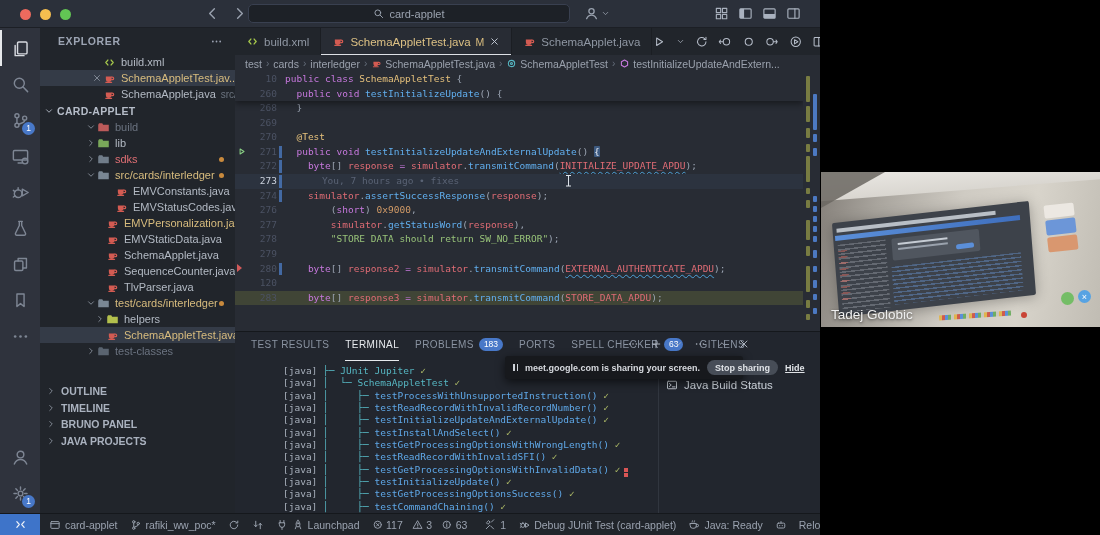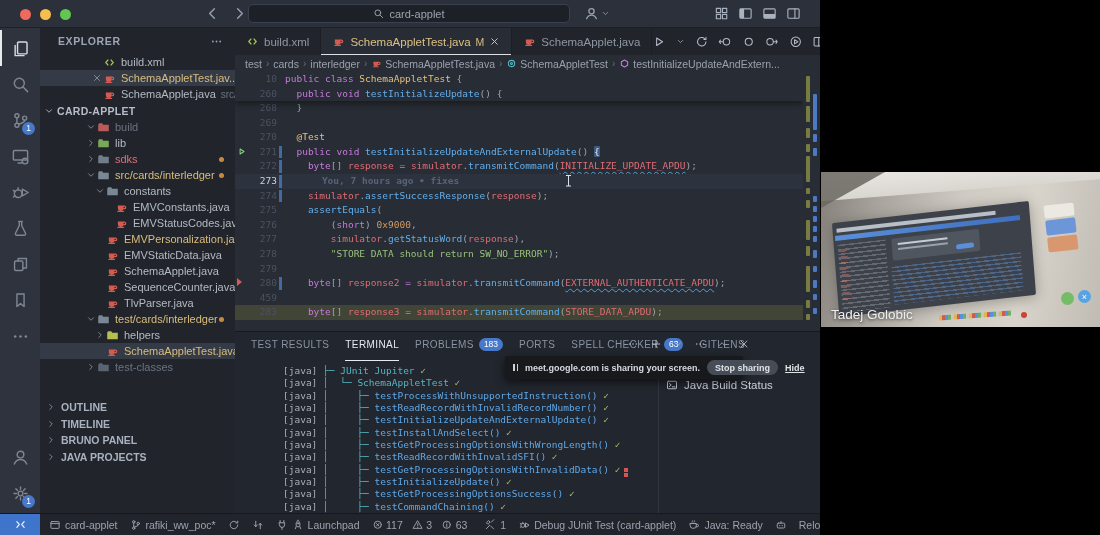--- a/index.html
+++ b/index.html
@@ -72,21 +72,21 @@
   .cl .num { position:absolute; left:8px; width:34px; text-align:right; color:#4b5263; }
   .cl.cur { background:#2c333f; }
   .cl.cur .num { color:#ccd2dd; }
   .cl.match { background:rgba(130,135,60,.28); }
   .cl .marker { position:absolute; left:2px; top:2px; }
   .gb { position:absolute; left:44px; top:1px; bottom:1px; width:2.5px; background:#4f83d1; opacity:.7; }
   .tk-kw{color:#c678dd} .tk-fn{color:#61afef} .tk-cls{color:#e5c07b} .tk-ann{color:#e5c07b} .tk-str{color:#98c379}
   .tk-num{color:#d19a66} .tk-var{color:#e06c75} .tk-pun{color:#9ba4b2} .tk-op{color:#c678dd}
   .sq { text-decoration:underline; text-decoration-style:wavy; text-decoration-color:#4da2d8; text-decoration-thickness:1px; text-underline-offset:2px; }
   .tk-brace { background:#3d5a80; color:#e8edf5; border-radius:1px; }
-  .blame { color:#5a6375; padding-left:14px;font-weight:bold; }
+  .blame { color:#5a6375; padding-left:14px; }
   .caret { display:inline-block; width:1.5px; height:10px; background:#7fb3f2; vertical-align:-1.5px; }
   .redmark { width:0; height:0; border-left:5px solid #d25a5a; border-top:4px solid transparent; border-bottom:4px solid transparent; }
   .sticky { position:absolute; left:0; right:17px; top:0; background:#282c34; box-shadow:0 3px 6px rgba(0,0,0,.4); }
   .sticky .cl { height:14.5px; line-height:14.5px; }
   .minimap { position:absolute; right:0; top:0; bottom:0; width:17px; background:#282c34; }
   .mm { position:absolute; width:4px; border-radius:1px; }
   .ibeam { position:absolute; left:330px; top:103px; width:7px; height:12px; z-index:5; }
   .ibeam::before { content:''; position:absolute; left:3px; top:1px; bottom:1px; width:1.2px; background:#dde3ea; }
   .ibeam::after { content:''; position:absolute; left:1px; right:1px; top:0; height:1.2px; background:#dde3ea; box-shadow:0 10.5px 0 #dde3ea; }
 
@@ -402,33 +402,20 @@
                 </svg>
               </span>
               <span class="ficon" style="color: rgb(122, 135, 148);">
                 <svg width="13" height="13" viewBox="0 0 16 16" fill="none" stroke="currentColor" stroke-width="1.6" stroke-linecap="round" stroke-linejoin="round">
                   <path d="M1.5 4.5l1-1.7h4l1 1.7h7v8h-13z" fill="currentColor" stroke="none"></path>
                 </svg>
               </span>
               <span class="lbl c-mod">src/cards/interledger</span>
               <span class="dotb"></span>
             </div>
-            <div class="srow" style="padding-left: 55px;">
-              <span class="chev">
-                <svg width="10" height="10" viewBox="0 0 16 16" fill="none" stroke="currentColor" stroke-width="1.4" stroke-linecap="round" stroke-linejoin="round">
-                  <path d="M4 6l4 4 4-4"></path>
-                </svg>
-              </span>
-              <span class="ficon" style="color: rgb(122, 135, 148);">
-                <svg width="13" height="13" viewBox="0 0 16 16" fill="none" stroke="currentColor" stroke-width="1.6" stroke-linecap="round" stroke-linejoin="round">
-                  <path d="M1.5 4.5l1-1.7h4l1 1.7h7v8h-13z" fill="currentColor" stroke="none"></path>
-                </svg>
-              </span>
-              <span class="lbl">constants</span>
-            </div>
             <div class="srow" style="padding-left: 64px;">
               <span class="sp"></span>
               <span class="ficon" style="color: rgb(211, 91, 82);">
                 <svg width="13" height="13" viewBox="0 0 16 16" fill="none" stroke="currentColor" stroke-width="1.6" stroke-linecap="round" stroke-linejoin="round">
                   <path d="M3.5 5.5h7v3.2a3.5 3.5 0 0 1-7 0z" fill="currentColor" stroke="none"></path>
                   <path d="M10.5 6.3h1a1.6 1.6 0 0 1 0 3.2h-.8M3.5 12.7h7"></path>
                 </svg>
               </span>
               <span class="lbl">EMVConstants.java</span>
             </div>
@@ -709,27 +696,26 @@
           <div class="lines" id="code-lines">
               <div class="cl"><span class="num">268</span><span class="tk-pun">  }</span></div>
               <div class="cl"><span class="num">269</span></div>
               <div class="cl"><span class="num">270</span><span class="tk-pun">  </span><span class="tk-ann">@Test</span></div>
               <div class="cl"><span class="num">271</span><span class="gb"></span><span class="marker"><svg width="9" height="9" viewBox="0 0 16 16" fill="none" stroke="#89d185" stroke-width="1.8" stroke-linecap="round" stroke-linejoin="round">
                     <path d="M5.5 3.5l7 4.5-7 4.5z"></path>
                   </svg></span><span class="tk-pun">  </span><span class="tk-kw">public void </span><span class="tk-fn">testInitializeUpdateAndExternalUpdate</span><span class="tk-pun">() </span><span class="tk-brace">{</span></div>
               <div class="cl"><span class="num">272</span><span class="gb"></span><span class="tk-pun">    </span><span class="tk-kw">byte</span><span class="tk-pun">[] </span><span class="tk-var">response</span><span class="tk-op"> = </span><span class="tk-var">simulator</span><span class="tk-pun">.</span><span class="tk-fn">transmitCommand</span><span class="tk-pun">(</span><span class="tk-var sq">INITIALIZE_UPDATE_APDU</span><span class="tk-pun">);</span></div>
               <div class="cl cur"><span class="num">273</span><span class="gb"></span><span class="tk-pun">    </span><span class="blame">You, 7 hours ago • fixes</span></div>
               <div class="cl"><span class="num">274</span><span class="gb"></span><span class="tk-pun">    </span><span class="tk-var">simulator</span><span class="tk-pun">.</span><span class="tk-fn">assertSuccessResponse</span><span class="tk-pun">(</span><span class="tk-var">response</span><span class="tk-pun">);</span></div>
-              <div class="cl"><span class="num">275</span><span class="tk-pun">    </span><span class="tk-fn">assertEquals</span><span class="tk-pun">(</span></div>
               <div class="cl"><span class="num">276</span><span class="tk-pun">        (</span><span class="tk-kw">short</span><span class="tk-pun">) </span><span class="tk-num">0x9000</span><span class="tk-pun">,</span></div>
               <div class="cl"><span class="num">277</span><span class="tk-pun">        </span><span class="tk-var">simulator</span><span class="tk-pun">.</span><span class="tk-fn">getStatusWord</span><span class="tk-pun">(</span><span class="tk-var">response</span><span class="tk-pun">),</span></div>
               <div class="cl"><span class="num">278</span><span class="tk-pun">        </span><span class="tk-str">"STORE DATA should return SW_NO_ERROR"</span><span class="tk-pun">);</span></div>
               <div class="cl"><span class="num">279</span></div>
               <div class="cl"><span class="num">280</span><span class="gb"></span><span class="marker redmark"></span><span class="tk-pun">    </span><span class="tk-kw">byte</span><span class="tk-pun">[] </span><span class="tk-var">response2</span><span class="tk-op"> = </span><span class="tk-var">simulator</span><span class="tk-pun">.</span><span class="tk-fn">transmitCommand</span><span class="tk-pun">(</span><span class="tk-var sq">EXTERNAL_AUTHENTICATE_APDU</span><span class="tk-pun">);</span></div>
-              <div class="cl"><span class="num">459</span></div>
+              <div class="cl"><span class="num">120</span></div>
               <div class="cl match"><span class="num">283</span><span class="tk-pun">    </span><span class="tk-kw">byte</span><span class="tk-pun">[] </span><span class="tk-var">response3</span><span class="tk-op"> = </span><span class="tk-var">simulator</span><span class="tk-pun">.</span><span class="tk-fn">transmitCommand</span><span class="tk-pun">(</span><span class="tk-var">STORE_DATA_APDU</span><span class="tk-pun">);</span></div>
             </div>
           <div class="sticky" id="sticky">
               <div class="cl"><span class="num">10</span><span class="tk-kw">public class </span><span class="tk-cls">SchemaAppletTest </span><span class="tk-pun">{</span></div>
               <div class="cl"><span class="num">260</span><span class="tk-pun">  </span><span class="tk-kw">public void </span><span class="tk-fn">testInitializeUpdate</span><span class="tk-pun">() {</span></div>
             </div>
           <div class="minimap" id="minimap">
               <div class="mm" style="left: 3px; top: 4px; height: 26px; background: rgba(140, 145, 70, 0.8);"></div>
               <div class="mm" style="left: 3px; top: 34px; height: 16px; background: rgba(140, 145, 70, 0.8);"></div>
               <div class="mm" style="left: 3px; top: 56px; height: 10px; background: rgba(140, 145, 70, 0.8);"></div>

